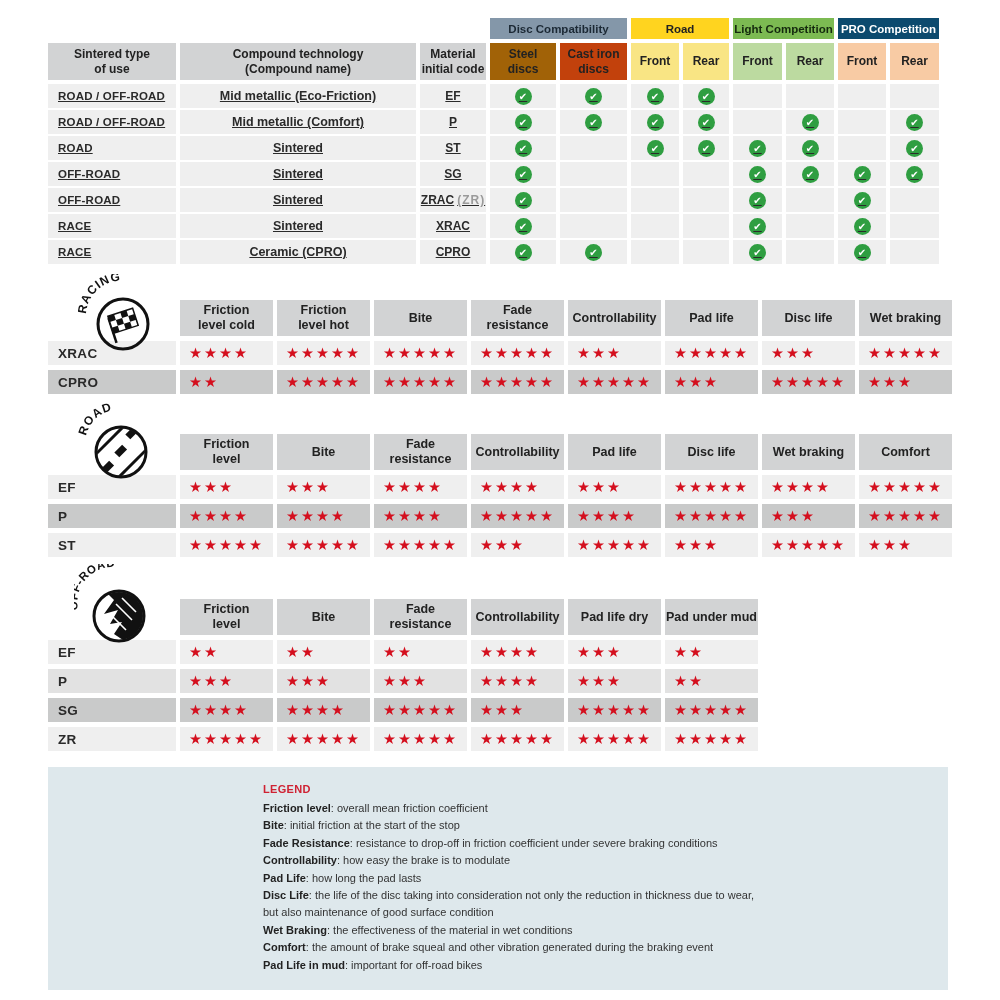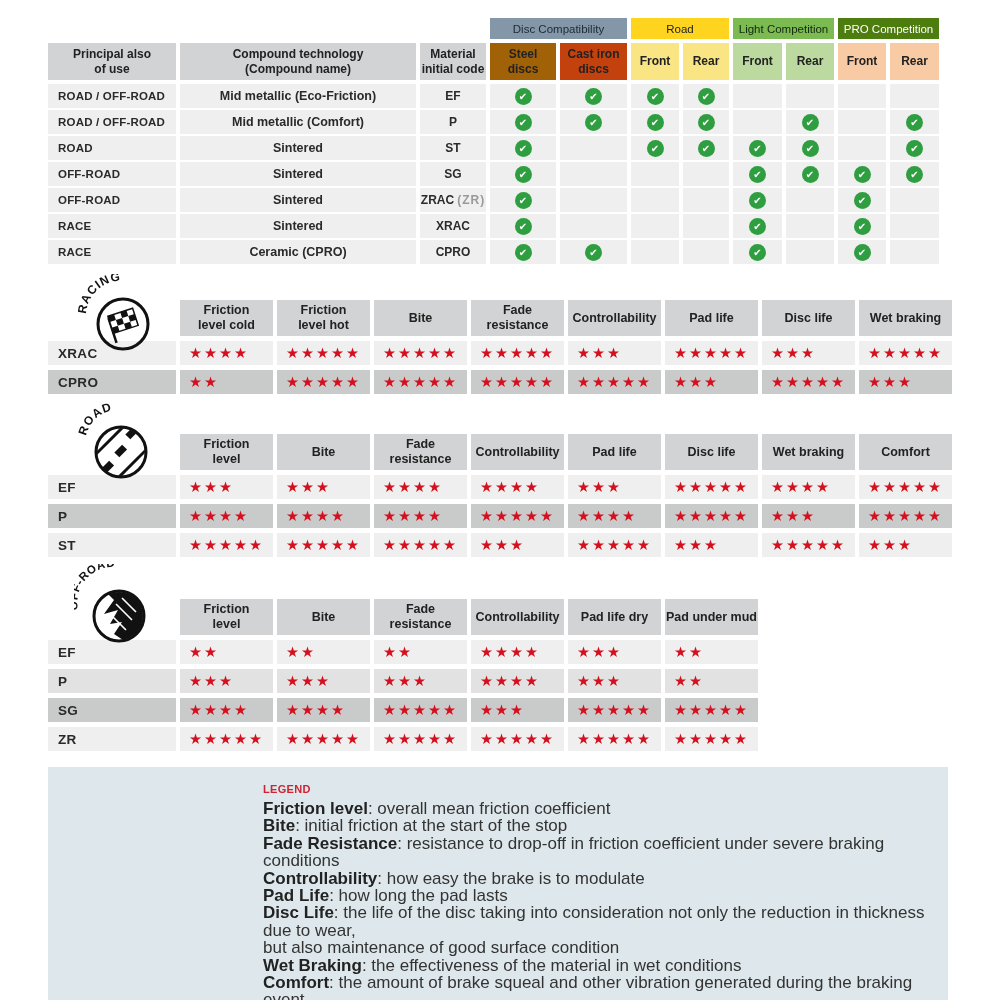--- a/index.html
+++ b/index.html
@@ -3,25 +3,25 @@
 <meta charset="utf-8">
 <style>
   html,body{margin:0;padding:0;background:#fff;width:1000px;height:1000px;overflow:hidden;
     font-family:"Liberation Sans","DejaVu Sans",sans-serif;color:#2a2a2a;}
   .page{padding:18px 52px 0 48px;}
 
   
   .cols{display:grid;grid-template-columns:128px 236px 66px 66px 67px 48px 46px 49px 48px 48px 49px;column-gap:4px;}
   .group-row{margin-bottom:4px;}
   .group-cell{height:21px;display:flex;align-items:center;justify-content:center;
-    font-size:11.5px;font-weight:normal;}
+    font-size:11.5px;font-weight:bold;}
   .hdr-row{margin-bottom:4px;}
   .hdr-cell{height:37px;display:flex;align-items:center;justify-content:center;text-align:center;
     font-size:12px;font-weight:bold;line-height:1.18;white-space:pre-line;background:#d2d3d4;color:#222;}
-  .data-row{margin-bottom:2px;}
+  .data-row{margin-bottom:2px;text-decoration:underline;}
   .cell{height:24px;background:#efefef;display:flex;align-items:center;}
   .use-cell{padding-left:10px;font-size:11.5px;font-weight:bold;letter-spacing:.2px;}
   .compound-cell{justify-content:center;font-size:12.5px;font-weight:600;}
   .code-cell{justify-content:center;font-size:12px;font-weight:bold;}
   .code-note{color:#9a9a9a;font-weight:bold;margin-left:3px;letter-spacing:1px;}
   .check-cell{justify-content:center;}
   .check{width:17px;height:17px;border-radius:50%;background:#2f9e41;color:#fff;
     display:flex;align-items:center;justify-content:center;font-size:10px;font-weight:bold;
     font-family:"DejaVu Sans",sans-serif;}
 
@@ -43,37 +43,37 @@
   .rowlabel{padding-left:10px;font-size:13.5px;font-weight:bold;letter-spacing:.3px;}
   .stars{padding-left:9px;font-family:"DejaVu Sans",sans-serif;font-size:14.5px;color:#d40f1e;letter-spacing:2px;}
   .sec-icon{position:absolute;width:86px;height:86px;}
   .sec-racing .sec-icon{left:30px;top:-26px;}
   .sec-road .sec-icon{left:28px;top:-32px;}
   .sec-offroad .sec-icon{left:26px;top:-35px;}
 
   
   .legend{margin-top:16px;background:#dee8ec;padding:16px 20px 16px 215px;height:auto;}
   .legend-title{color:#cf2233;font-size:11px;font-weight:bold;letter-spacing:.3px;margin-bottom:5px;}
-  .legend-line{font-size:17px;line-height:17.4px;color:#333;}
+  .legend-line{font-size:11px;line-height:17.4px;color:#333;}
   .legend-line b{color:#222;}
 </style>
 </head>
 <body>
 
 <div class="page">
 
   <div id="compat">
       <div class="cols group-row">
         <div class="group-cell" style="grid-column: 4 / span 2; background: rgb(132, 151, 169); color: rgb(28, 41, 53);">Disc Compatibility</div>
         <div class="group-cell" style="grid-column: 6 / span 2; background: rgb(255, 212, 31); color: rgb(34, 34, 34);">Road</div>
         <div class="group-cell" style="grid-column: 8 / span 2; background: rgb(124, 186, 82); color: rgb(20, 41, 14);">Light Competition</div>
-        <div class="group-cell" style="grid-column: 10 / span 2; background: #4d7c0f; color: rgb(255, 255, 255);">PRO Competition</div>
+        <div class="group-cell" style="grid-column: 10 / span 2; background: #0c4a6e; color: rgb(255, 255, 255);">PRO Competition</div>
       </div>
       <div class="cols hdr-row">
-        <div class="hdr-cell">Principal also
+        <div class="hdr-cell">Sintered type
 of use</div>
         <div class="hdr-cell">Compound technology
 (Compound name)</div>
         <div class="hdr-cell">Material
 initial code</div>
         <div class="hdr-cell" style="background: #a16207;">Steel
 discs</div>
         <div class="hdr-cell" style="background: #c2410c;">Cast iron
 discs</div>
         <div class="hdr-cell" style="background: rgb(249, 229, 132);">Front</div>

